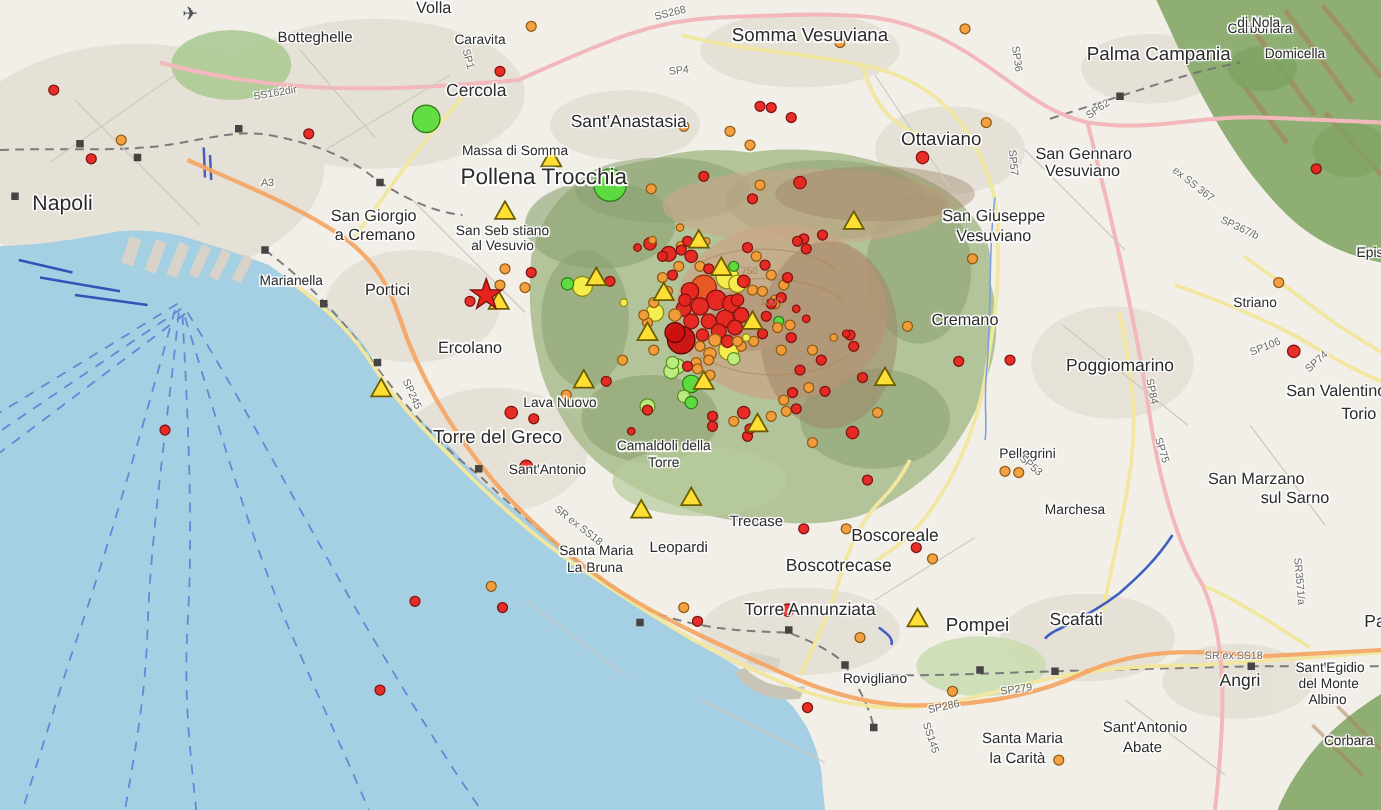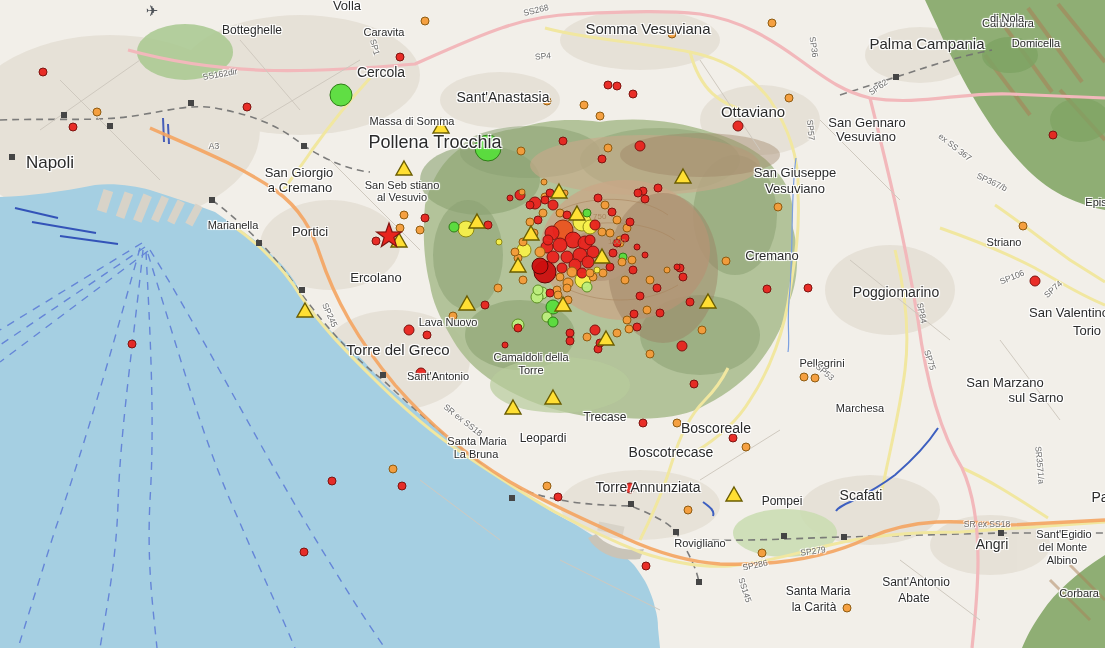--- a/index.html
+++ b/index.html
@@ -428,21 +428,21 @@
       <div class="lbl" style="left: 1005px; top: 383px; font-size: 13px; text-align: right;">San Marzano</div>
       <div class="lbl" style="left: 1036px; top: 398px; font-size: 13px;">sul Sarno</div>
       <div class="lbl" style="left: 860px; top: 409px; font-size: 11px;">Marchesa</div>
       <div class="lbl" style="left: 716px; top: 428px; font-size: 14px;">Boscoreale</div>
       <div class="lbl" style="left: 605px; top: 417px; font-size: 12px;">Trecase</div>
       <div class="lbl" style="left: 477px; top: 442px; font-size: 11px;">Santa Maria</div>
       <div class="lbl" style="left: 476px; top: 455px; font-size: 11px; text-align: center;">La Bruna</div>
       <div class="lbl" style="left: 527px; top: 438px; font-size: 12px; margin-left: 16px;">Leopardi</div>
       <div class="lbl" style="left: 671px; top: 452px; font-size: 14px;">Boscotrecase</div>
       <div class="lbl" style="left: 648px; top: 487px; font-size: 14px;">Torre Annunziata</div>
-      <div class="lbl" style="left: 782px; top: 501px; font-size: 12px;">Pompei</div>
+      <div class="lbl" style="left: 782px; top: 501px; font-size: 15px;">Pompei</div>
       <div class="lbl" style="left: 861px; top: 495px; font-size: 14px;">Scafati</div>
       <div class="lbl" style="left: 1100px; top: 497px; font-size: 14px;">Pa</div>
       <div class="lbl" style="left: 700px; top: 544px; font-size: 11px;">Rovigliano</div>
       <div class="lbl" style="left: 992px; top: 544px; font-size: 14px;">Angri</div>
       <div class="lbl" style="left: 1064px; top: 535px; font-size: 11px;">Sant'Egidio</div>
       <div class="lbl" style="left: 1063px; top: 548px; font-size: 11px;">del Monte</div>
       <div class="lbl" style="left: 1062px; top: 561px; font-size: 11px;">Albino</div>
       <div class="lbl" style="left: 818px; top: 591px; font-size: 12px;">Santa Maria</div>
       <div class="lbl" style="left: 814px; top: 607px; font-size: 12px;">la Carità</div>
       <div class="lbl" style="left: 916px; top: 582px; font-size: 12px;">Sant'Antonio</div>

